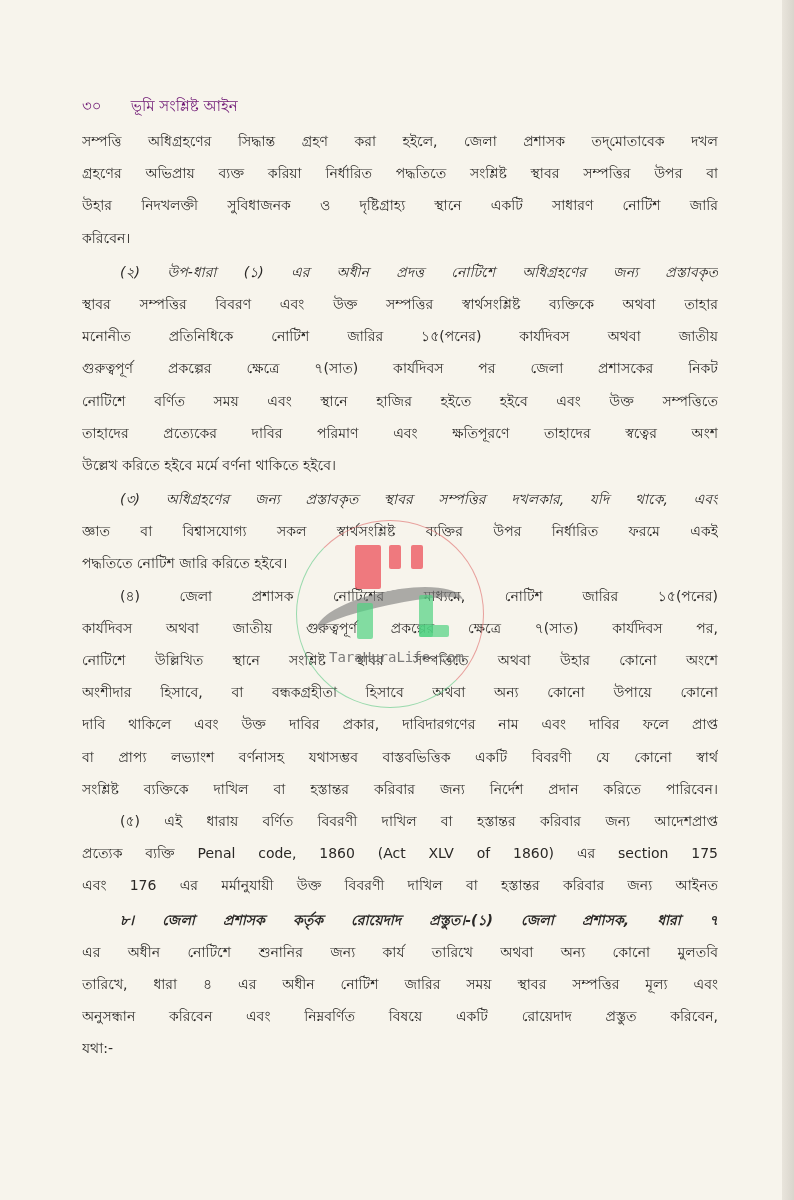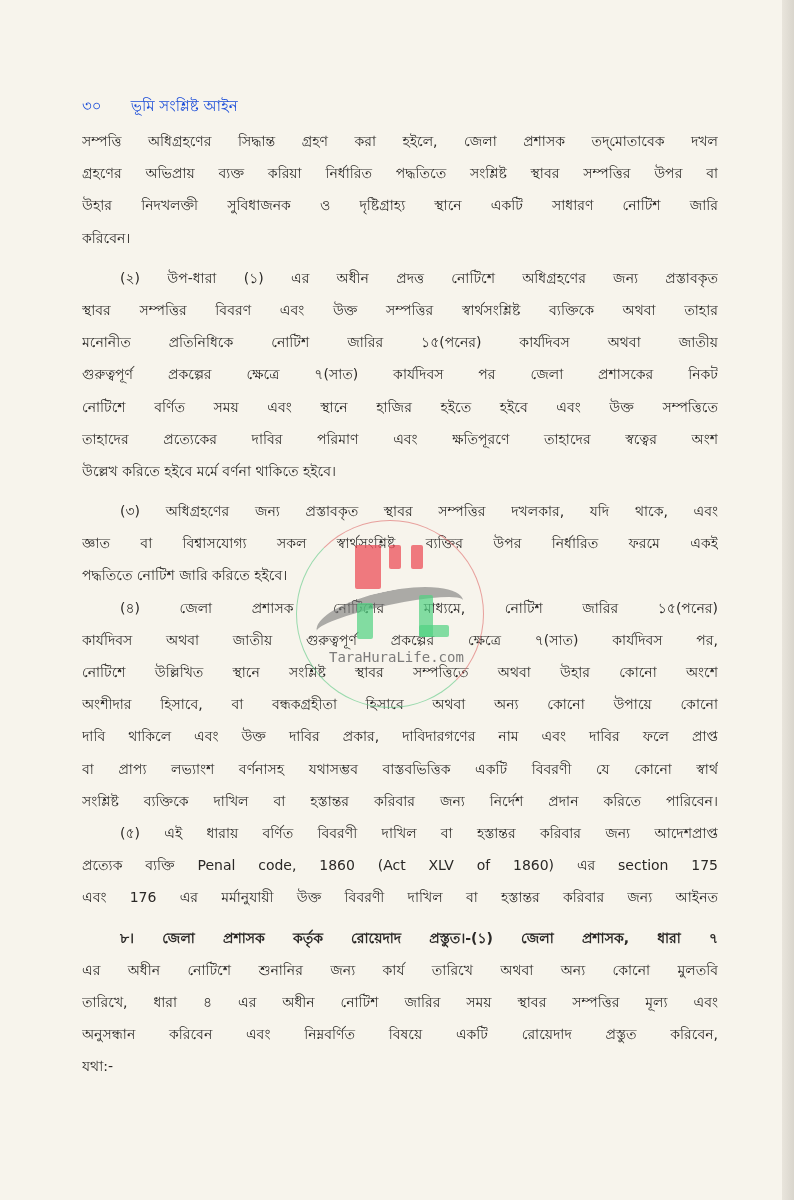--- a/index.html
+++ b/index.html
@@ -12,38 +12,38 @@
   }
   .page-edge {
     position: absolute; top: 0; right: 0; width: 12px; height: 1200px;
     background: linear-gradient(to right, #e9e5dc, #d9d5cc);
   }
   .page {
     position: absolute; left: 82px; top: 0; width: 636px;
   }
   .running-header {
     position: absolute; top: 94px; left: 0;
-    font-size: 15px; color: #1d4ed8;
+    font-size: 15px; color: #701a75;
     white-space: nowrap;
   }
   .running-header .page-no { display: inline-block; width: 44px; }
   .body-text {
     position: absolute; top: 125px; left: 0; width: 636px;
   }
   .line {
     height: 32.2px; line-height: 32.2px;
     font-size: 14px;
     white-space: nowrap;
     overflow: hidden;
     text-align: justify;
     text-align-last: justify;
   }
   .line.last { text-align-last: left; }
   .line.indent { padding-left: 38px; }
-  .line.gap { margin-top: 8px; }
+  .line.gap { margin-top: 2px; font-style: italic; }
   .line.bold { font-weight: bold; }
   .watermark {
     position: absolute; left: 296px; top: 520px; width: 186px; height: 186px;
     border-radius: 50%;
     border: 1.5px solid rgba(220,90,90,0.55);
     border-left-color: rgba(90,200,130,0.6);
     border-bottom-color: rgba(90,200,130,0.6);
     pointer-events: none;
   }
   .wm-red {

